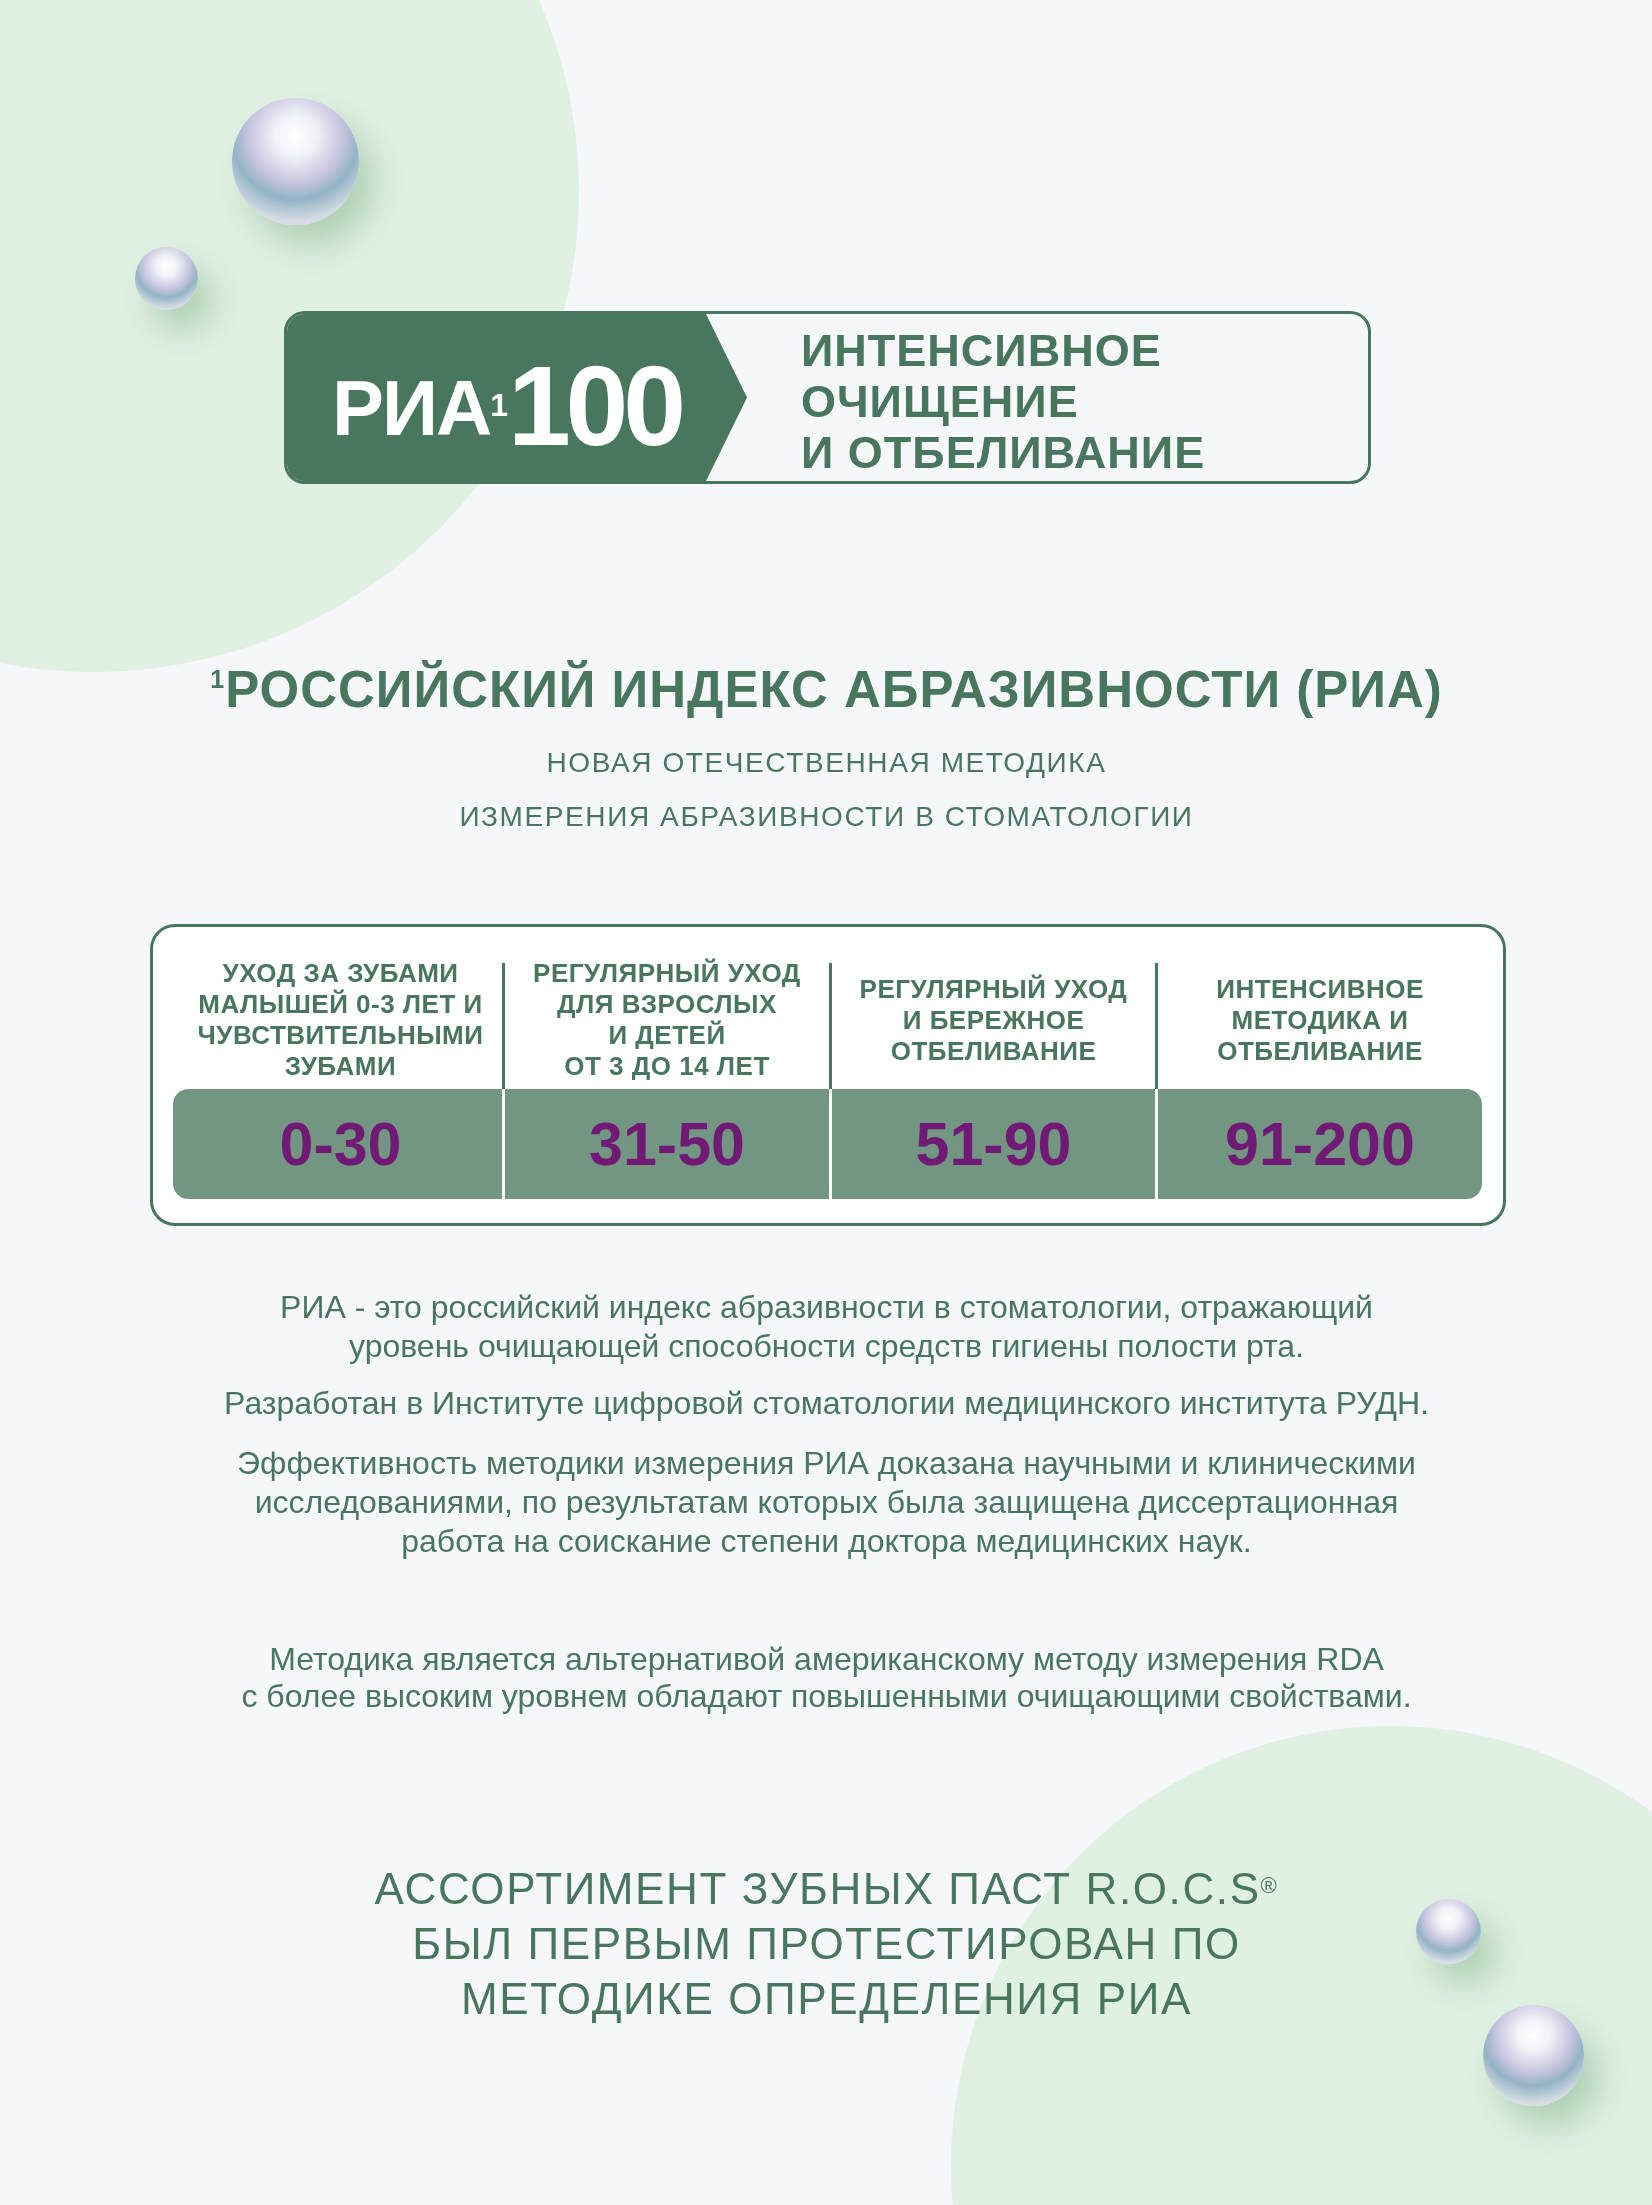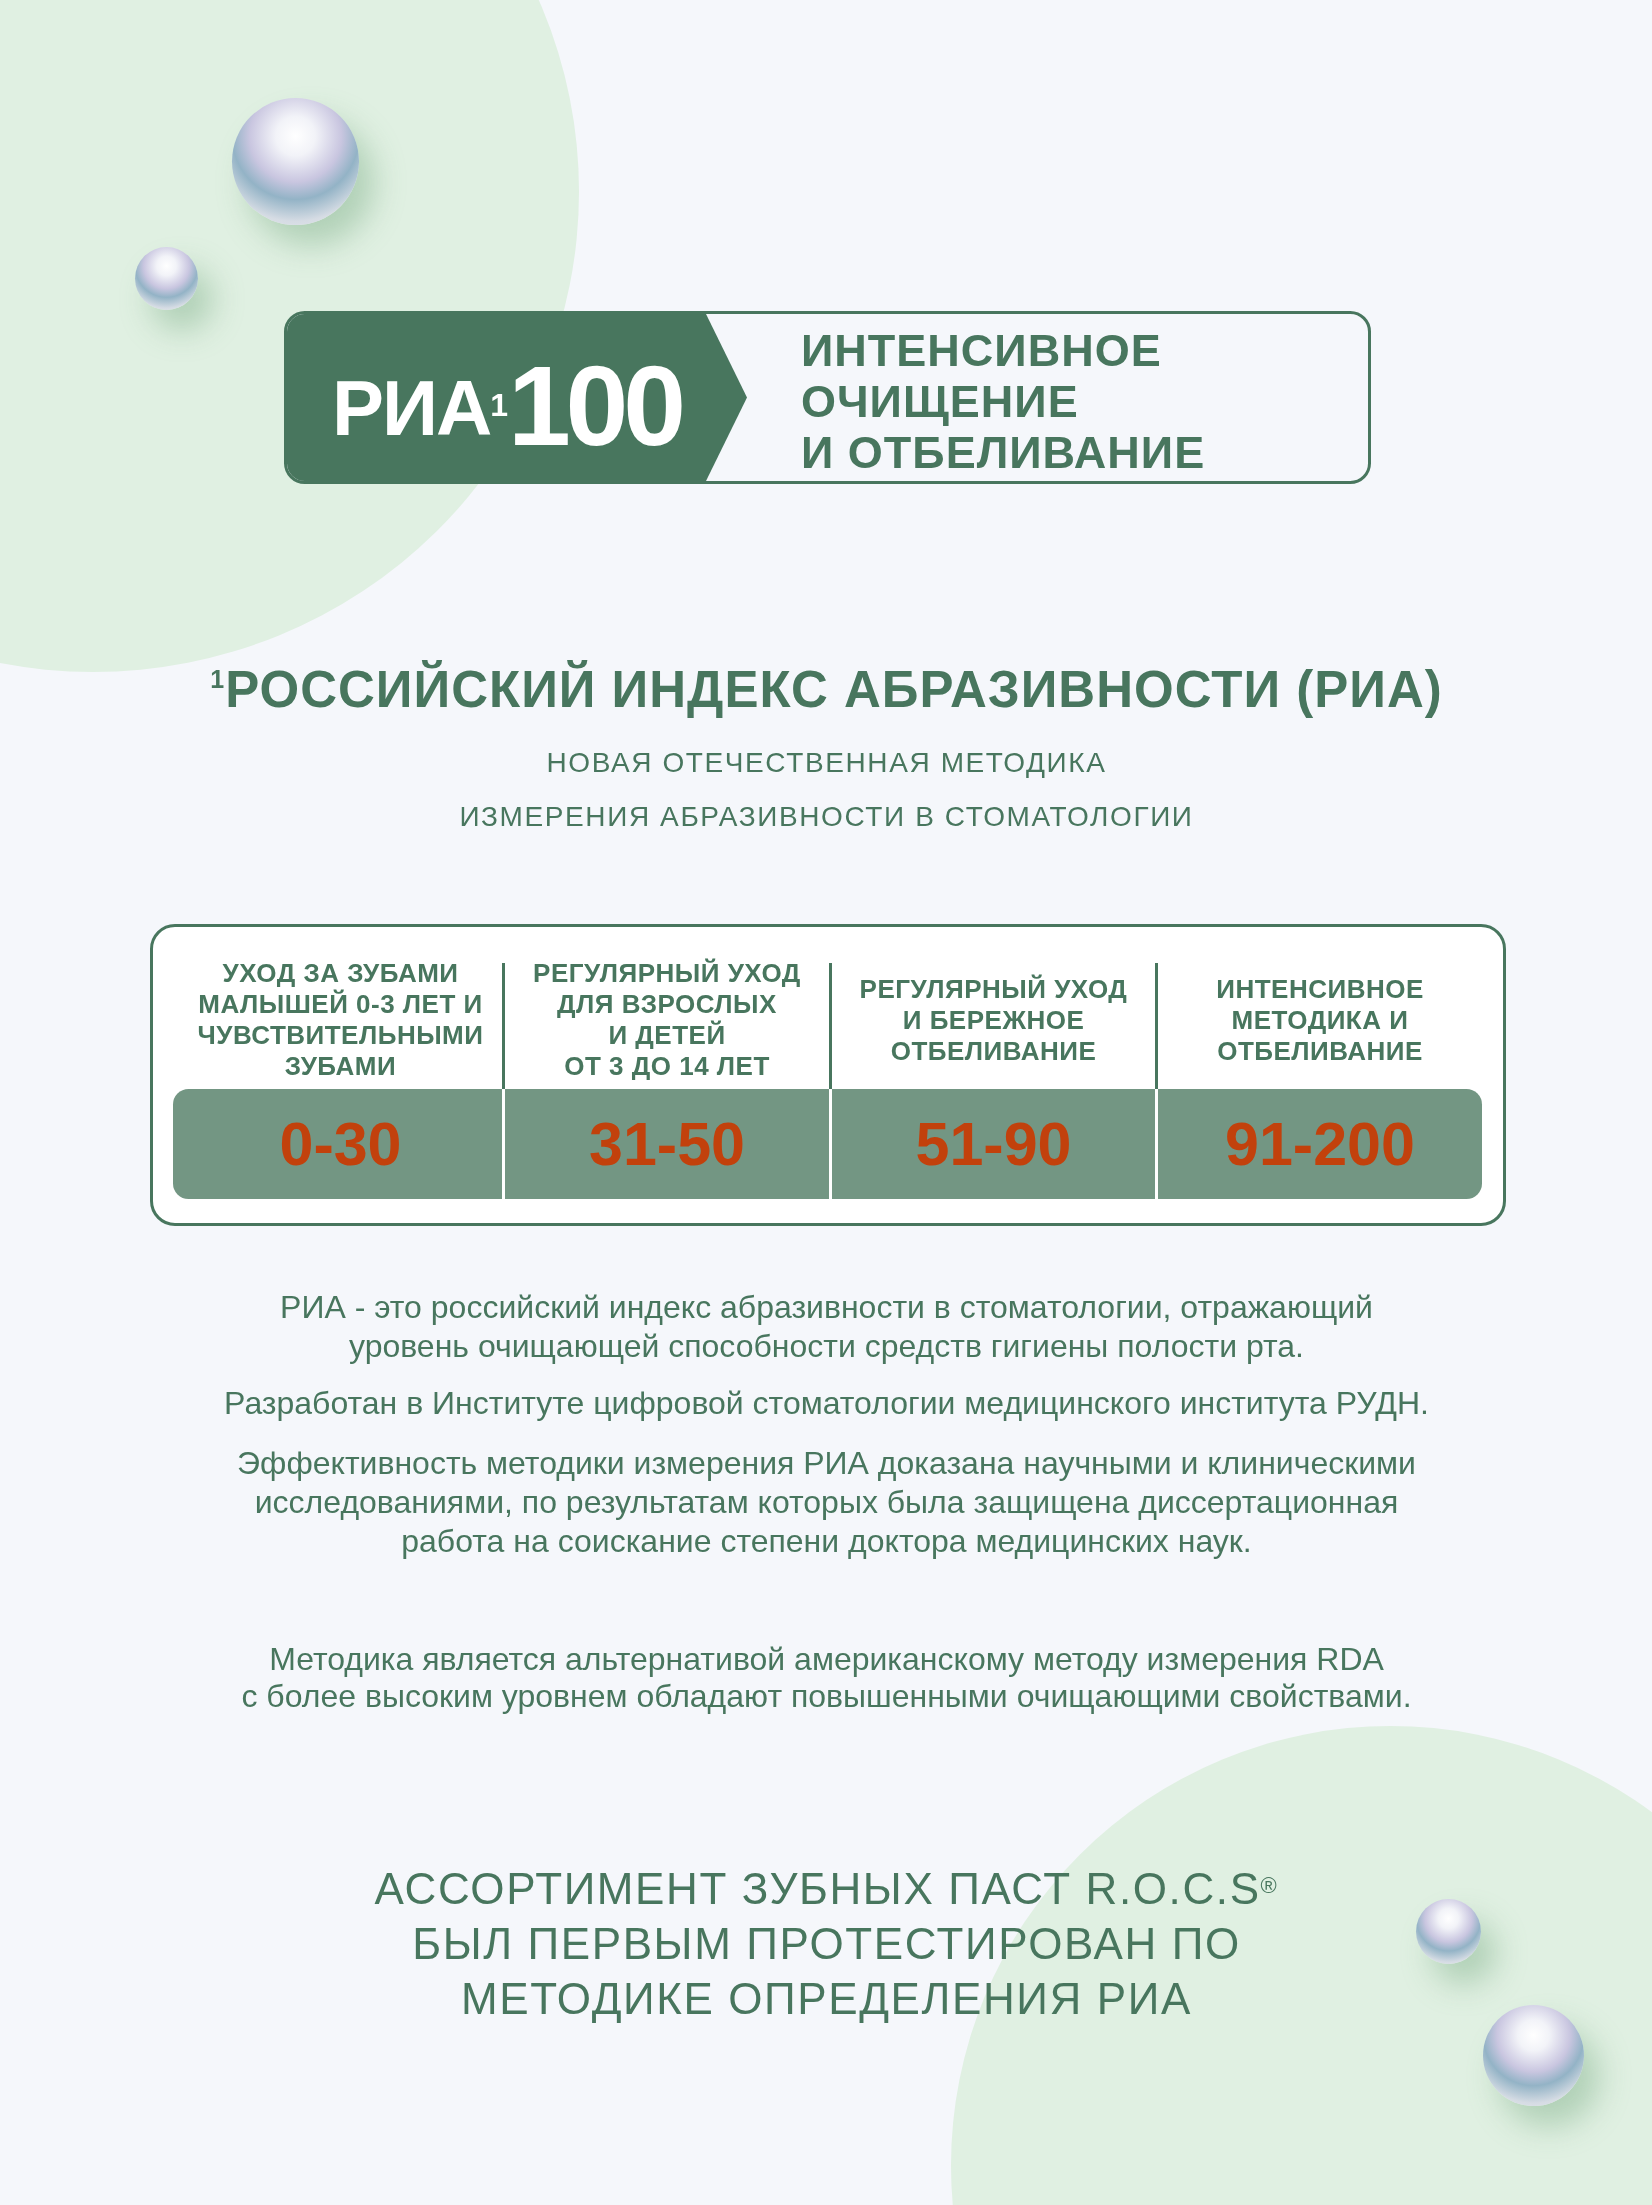--- a/index.html
+++ b/index.html
@@ -38,21 +38,21 @@
   .subtitle { top: 736px; font-size: 28px; line-height: 54px; letter-spacing: 1.6px; }
 
   
   .table { position: absolute; left: 150px; top: 924px; width: 1356px; height: 302px;
     border: 3.6px solid #48765E; border-radius: 25px; background: #fff; box-sizing: border-box; }
   .band { position: absolute; left: 20px; top: 162px; width: 1309px; height: 110px; background: #739683; border-radius: 15.5px; }
   .col { position: absolute; top: 0; height: 100%; }
   .col-head { position: absolute; left: 0; width: 100%; top: 26px; height: 134px; display: flex; align-items: center; justify-content: center;
     text-align: center; font-size: 26px; font-weight: bold; line-height: 31px; letter-spacing: 0.5px; }
   .col-val { position: absolute; left: 0; width: 100%; top: 162px; height: 110px; display: flex; align-items: center; justify-content: center;
-    color: #c2410c; font-size: 61px; font-weight: bold; }
+    color: #701a75; font-size: 61px; font-weight: bold; }
   .divider { position: absolute; top: 36px; height: 236px; width: 3.1px; background: #48765E; }
   .divider::after { content: ""; position: absolute; left: 0; top: 126px; width: 3.1px; height: 110px; background: #fff; }
 
   .para { position: absolute; left: 0; width: 1653px; text-align: center; font-size: 32px; line-height: 39px; }
 
   .bottom { top: 1861px; font-size: 44px; line-height: 55px; letter-spacing: 1.6px; }
   .bottom sup { font-size: 22px; vertical-align: top; position: relative; top: -3.1px; }
 </style>
 </head>
 <body>

